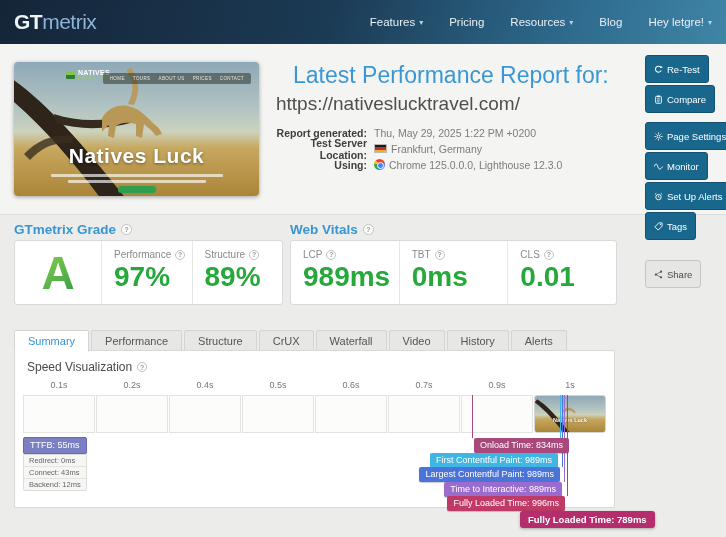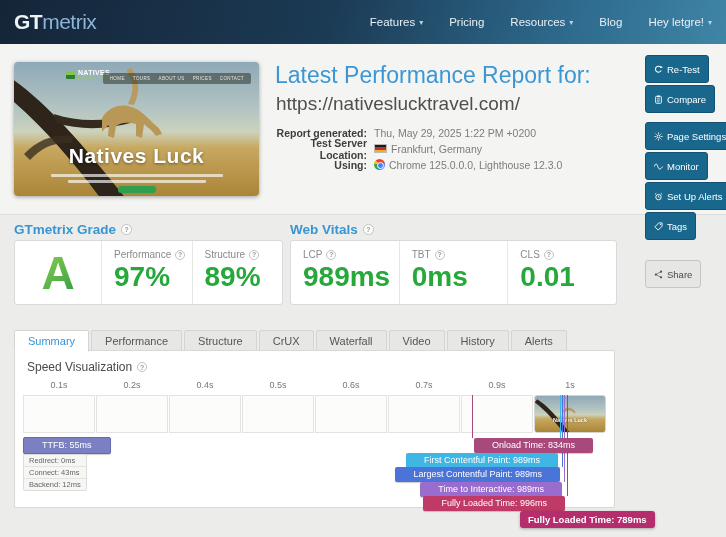--- a/index.html
+++ b/index.html
@@ -33,21 +33,21 @@
   .pv-logo-tx2 { color:#8fd15e; font-size:4.5px; font-weight:700; letter-spacing:.4px; line-height:1; }
   .pv-nav { position:absolute; right:8px; top:6px; background:rgba(45,52,46,0.55); border-radius:2px; padding:3px 7px; display:flex; gap:8px; }
   .pv-nav span { color:#e4e8e2; font-size:4.5px; letter-spacing:.4px; }
   .pv-title { position:absolute; left:0; top:82px; width:245px; text-align:center; color:#fff; font-size:21px; font-weight:700;
     text-shadow:0 1px 3px rgba(0,0,0,0.45); letter-spacing:.5px; }
   .pv-sub1,.pv-sub2 { position:absolute; left:50%; transform:translateX(-50%); height:3px; background:rgba(255,255,255,0.65); border-radius:1px; }
   .pv-sub1 { top:112px; width:172px; } .pv-sub2 { top:118px; width:138px; }
   .pv-btn { position:absolute; left:50%; top:124px; transform:translateX(-50%); width:38px; height:7px; background:#2f9e4f; border-radius:3px; }
 
   
-  .report-title { position:absolute; left:275px; top:62px; font-size:23px; color:#3b97d3; font-weight:500; }
+  .report-title { position:absolute; left:293px; top:62px; font-size:23px; color:#3b97d3; font-weight:500; }
   .report-url { position:absolute; left:276px; top:93px; font-size:19px; color:#4f4f4f; }
   .report-details { position:absolute; left:275px; top:126px; }
   .detail-row { display:flex; align-items:center; margin-bottom:3px; height:13px; }
   .detail-label { width:92px; text-align:right; font-size:10.5px; font-weight:700; color:#3e3e3e; }
   .detail-value { margin-left:7px; font-size:10.5px; color:#7c7c7c; display:flex; align-items:center; gap:4px; }
   .flag-de { width:13px; height:9px; display:inline-block; border:0.5px solid #bbb;
     background:linear-gradient(#1a1a1a 0 33%, #cc2b2b 33% 66%, #e8b71d 66% 100%); }
   .chrome-icon { width:11px; height:11px; border-radius:50%; display:inline-block; position:relative;
     background:conic-gradient(from -40deg, #ea4335 0 33%, #4285f4 33% 66%, #34a853 66% 88%, #fbbc05 88% 100%); }
   .chrome-icon::after { content:""; position:absolute; left:3px; top:3px; width:5px; height:5px; border-radius:50%;
@@ -88,21 +88,21 @@
 
   
   .content-card { position:absolute; left:14px; top:350px; width:601px; height:158px; background:#fff;
     border:1px solid #d8d8d6; border-radius:0 2px 2px 2px; z-index:2; }
   .viz-heading { position:absolute; left:12px; top:9px; font-size:12px; color:#4a4a4a; font-weight:500; display:flex; align-items:center; gap:5px; }
   .tick { position:absolute; top:29px; width:72px; text-align:center; font-size:9px; color:#777; }
   .frame { position:absolute; top:44px; width:72px; height:38px; background:#fcfcfb; border:1px solid #e3e3e1; }
   .frame-thumb { overflow:hidden; padding:0; background:linear-gradient(#8fa9b8 0%,#b4c5c2 38%,#ccd2bd 52%,#c7a85f 64%,#aa8538 100%); border-color:#d5d5d3; border-radius:3px; }
   .ft-title { position:absolute; left:0; top:21px; width:100%; text-align:center; color:#fff; font-size:5.5px; font-weight:700; text-shadow:0 0 2px rgba(0,0,0,.5); }
   .vline { position:absolute; width:1px; top:44px; z-index:4; }
-  .mbadge { position:absolute; font-size:9px; color:#fff; padding:2px 18px; border-radius:2px; white-space:nowrap; z-index:5; line-height:1.2; box-shadow:0 1px 1px rgba(0,0,0,.2); }
+  .mbadge { position:absolute; font-size:9px; color:#fff; padding:2px 6px; border-radius:2px; white-space:nowrap; z-index:5; line-height:1.2; box-shadow:0 1px 1px rgba(0,0,0,.2); }
   .ttfb-badge { left:8px; top:86px; background:#7b80c3; border:1px solid #666bb0; }
   .ttfb-box { position:absolute; left:8px; top:103px; background:#f6f6f4; border:1px solid #ddddd9; border-radius:2px; z-index:5; }
   .ttfb-box div { font-size:7.5px; color:#666; padding:1px 5px; border-bottom:1px solid #e4e4e0; white-space:nowrap; }
   .ttfb-box div:last-child { border-bottom:none; }
 
   
   .float-tip { position:absolute; left:520px; top:511px; background:#b52d6d; color:#fff; font-size:9.5px; font-weight:600;
     padding:3px 8px; border-radius:3px; box-shadow:0 1px 3px rgba(0,0,0,.3); white-space:nowrap; z-index:6; }
 </style>
 </head>

